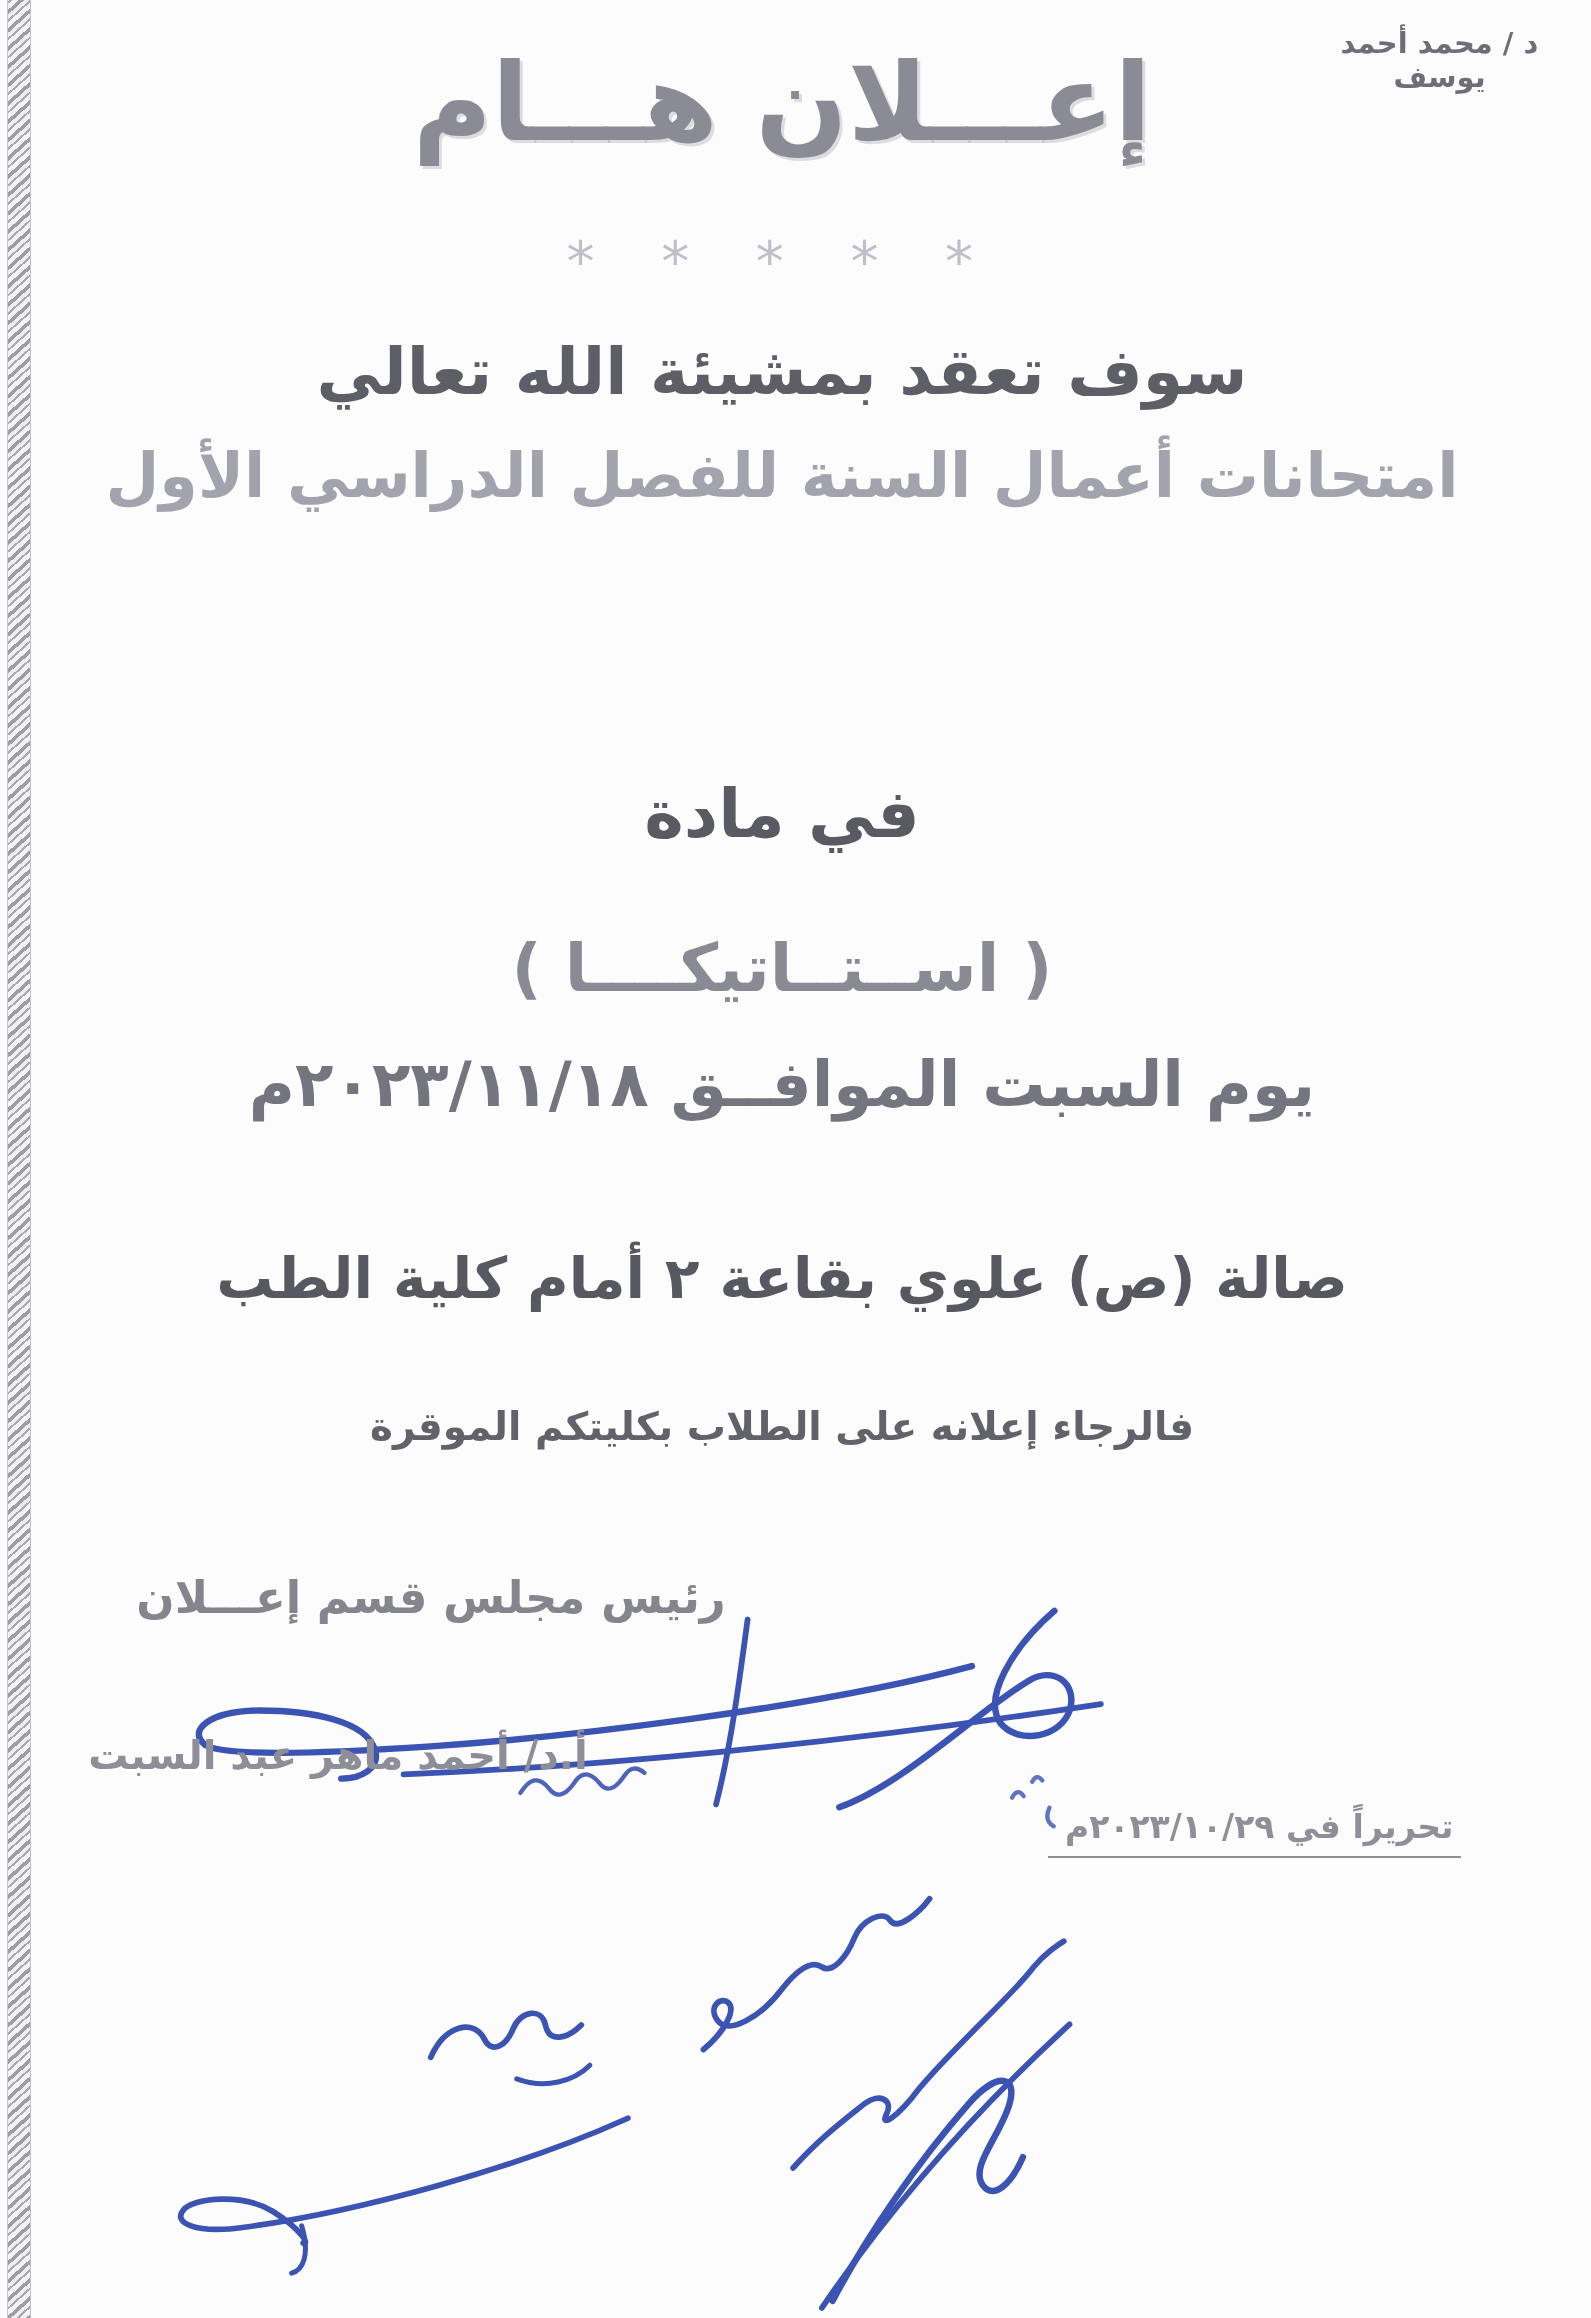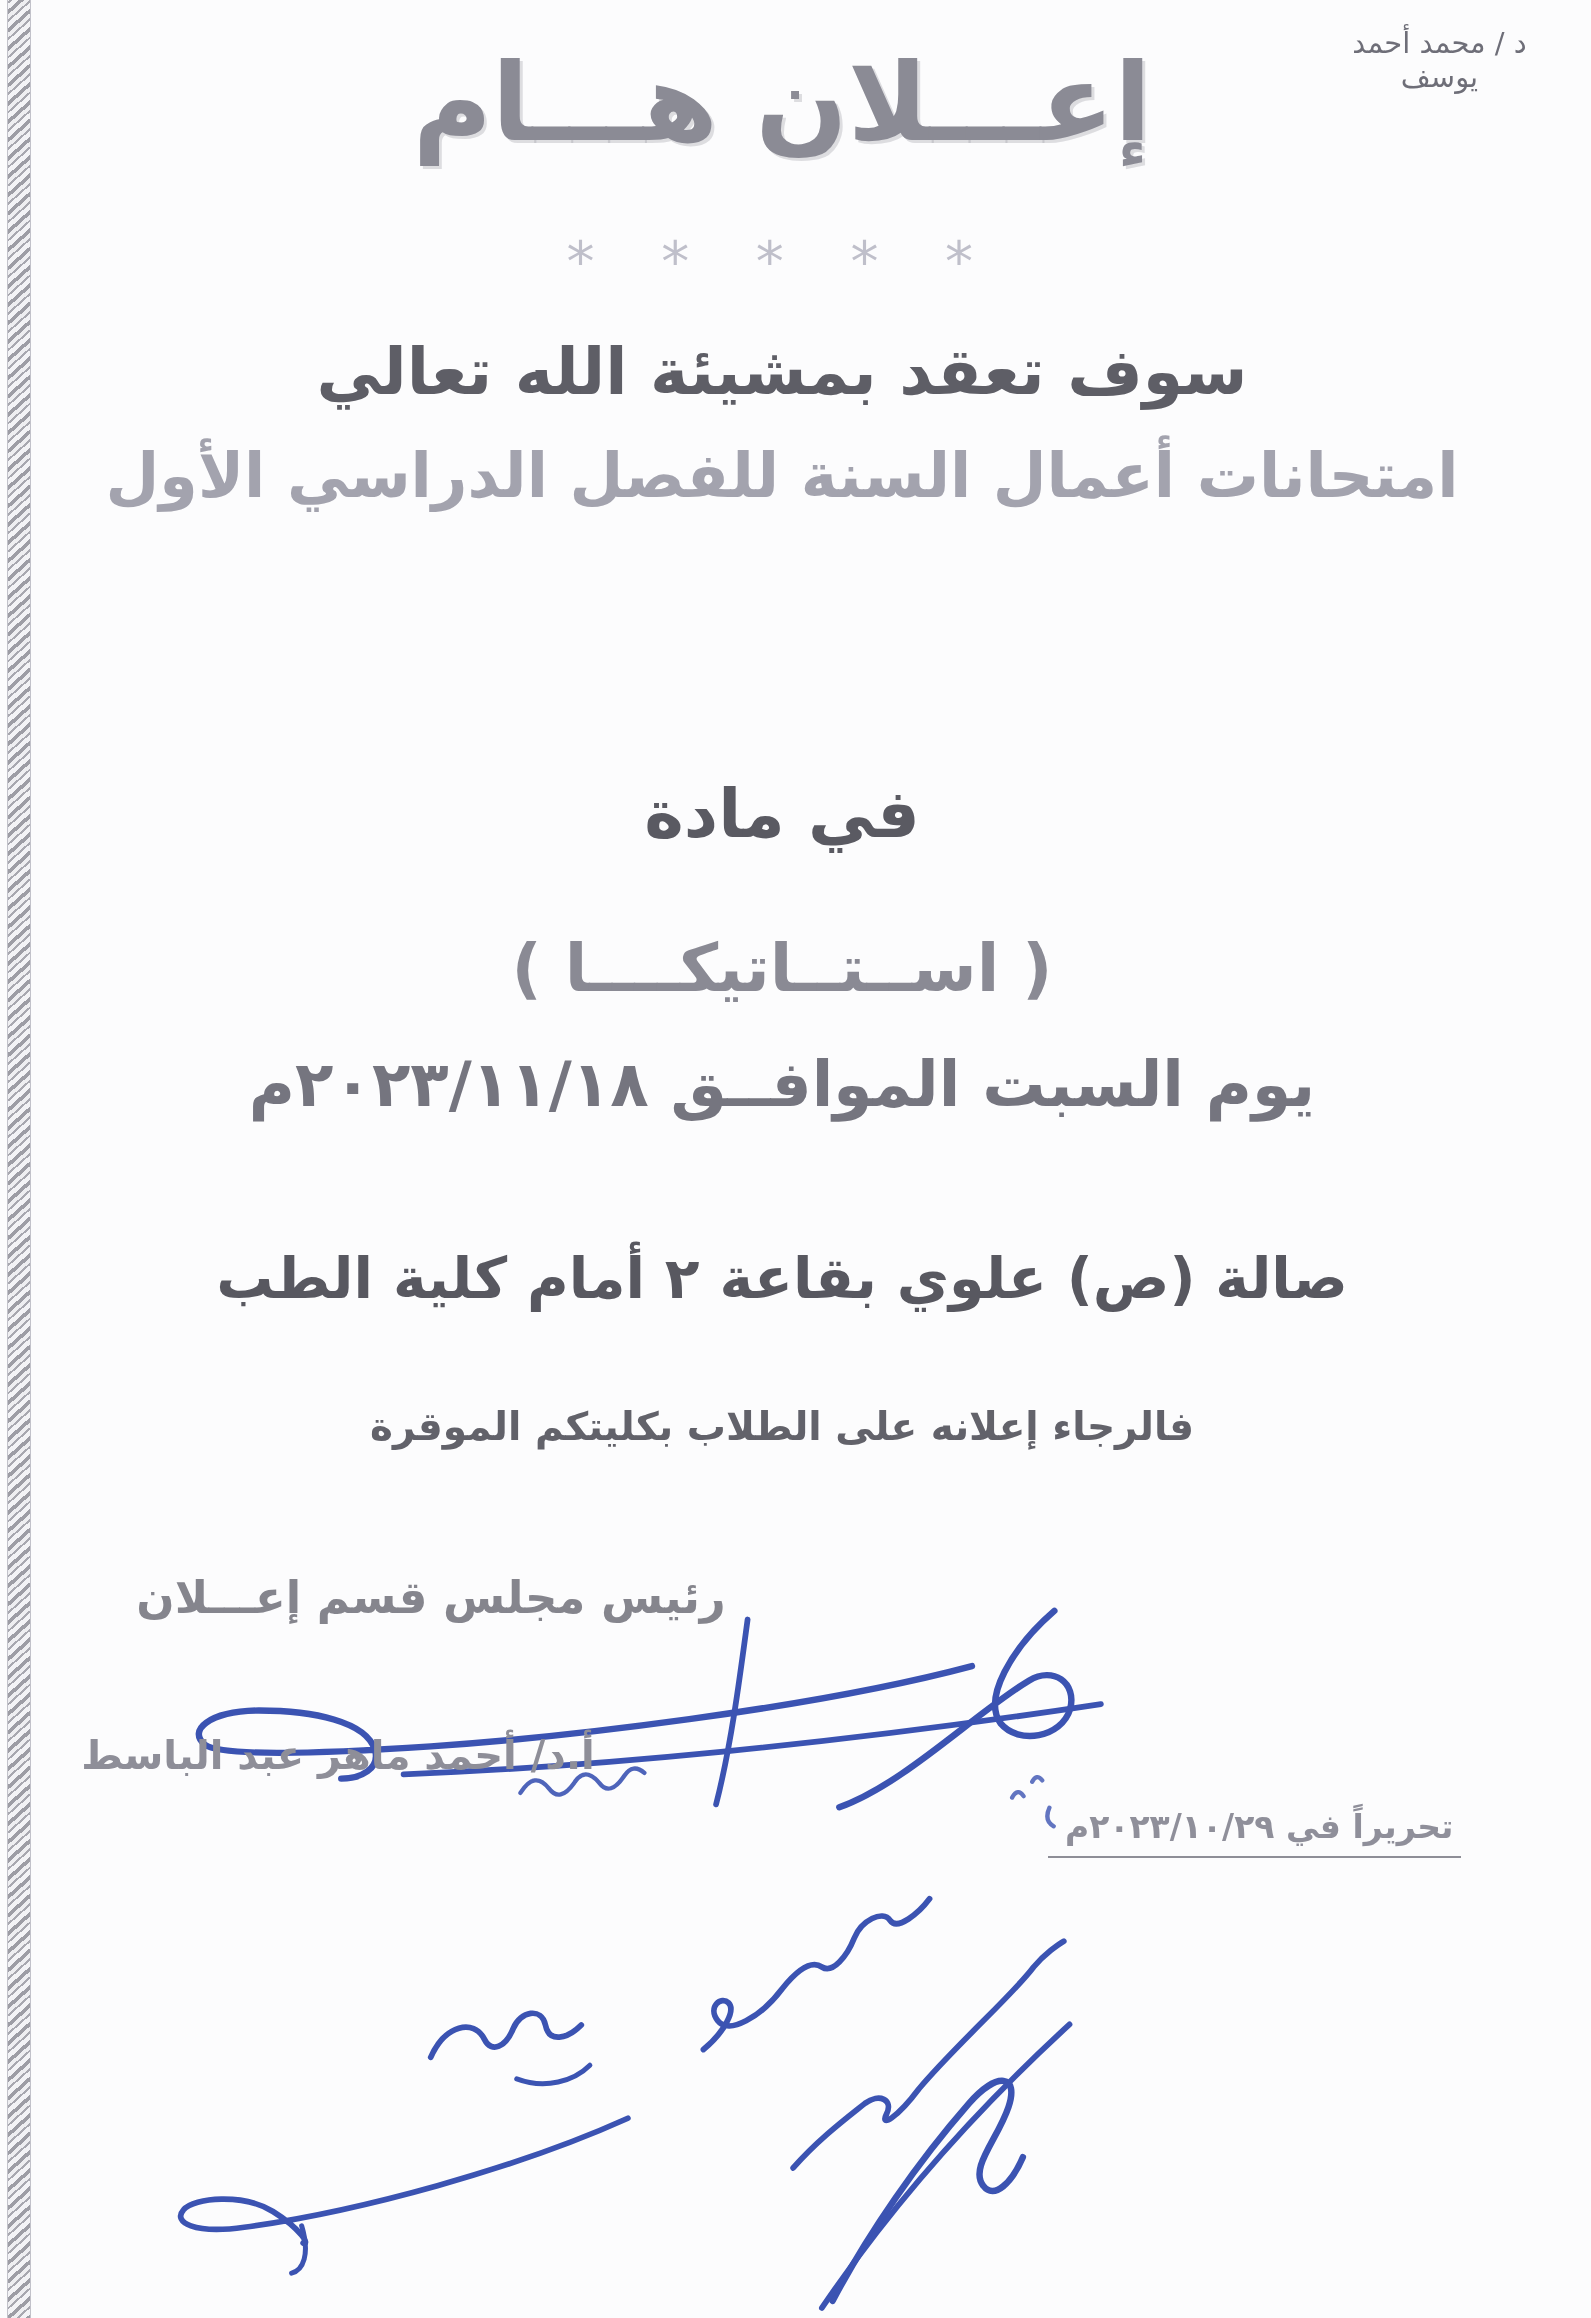--- a/index.html
+++ b/index.html
@@ -21,21 +21,21 @@
   }
   .ln{
     position:absolute; left:29px; right:57px;
     text-align:center; direction:rtl;
     font-weight:bold; line-height:1.22;
     white-space:nowrap;
   }
   .doctor{
     position:absolute; top:26px; left:1321px; width:237px;
     direction:rtl; text-align:center;
-    font-size:29px; font-weight:normal; color:#6e6e78;
+    font-size:29px; font-weight:bold; color:#6e6e78;
   }
   .title{
     top:37px; font-size:108px; color:#8b8b95;
     text-shadow:2.9px 2.9px 0 rgba(150,150,160,.30);
     letter-spacing:2.9px;
   }
   .stars{ top:228px; font-size:56px; color:#bfbfca; letter-spacing:24.4px; font-weight:normal;}
   .l-intro    { top:332px;  font-size:65px; color:#5e5e66; }
   .l-exams    { top:438px;  font-size:62px; color:#a3a3ae; }
   .l-year     { top:547px;  font-size:60px; color:#9c9ca8; }
@@ -93,21 +93,21 @@
   <div class="dept-title">رئيس مجلس قسم إعـــلان</div>
 
   <svg class="ink-svg" style="left:129px; top:1598px;" width="1005" height="215" viewBox="0 0 1400 300">
     <path d="M1290 18 C1230 70 1190 140 1215 175 C1240 205 1300 195 1312 155 C1322 118 1288 95 1255 115 C1180 160 1080 260 990 292" stroke-width="9"></path>
     <path d="M1175 95 C950 155 600 195 420 207 C270 217 130 222 105 205 C80 185 110 158 180 157 C255 157 330 172 342 212 C350 238 322 252 295 252" stroke-width="9"></path>
     <path d="M382 246 C640 236 980 205 1355 148" stroke-width="8"></path>
     <path d="M545 272 q20 -32 40 -6 q15 20 35 -8 q15 -24 35 0 q15 20 35 -10 q12 -18 28 -4" stroke-width="6" opacity="0.9"></path>
     <path d="M862 30 C850 120 838 210 818 288" stroke-width="8"></path>
   </svg>
 
-  <div class="dept-name">أ.د/ أحمد ماهر عبد الباسط</div>
+  <div class="dept-name">أ.د/ أحمد ماهر عبد السبت</div>
 
   <div class="issue-date">تحريراً في ٢٠٢٣/١٠/٢٩م</div>
 
   <svg class="ink-svg" style="left:610px; top:1766px;" width="474" height="552" viewBox="0 0 660 769">
     <path d="M560 44 q8 -14 16 -2 M588 22 q6 -12 14 -2 M612 58 q-8 18 6 26" stroke-width="6" opacity="0.8"></path>
     <path d="M130 395 C160 370 175 340 165 330 C155 320 135 335 150 355 C165 375 210 350 240 310 C260 285 280 270 295 280 C310 290 330 265 340 240 C350 215 380 200 390 215 C400 230 430 205 445 185" stroke-width="8"></path>
     <path d="M255 560 C290 520 330 490 355 470 C375 455 395 465 385 485 C375 505 400 490 430 450 C455 420 490 385 520 355 C545 330 575 300 590 280 C605 262 625 248 632 244" stroke-width="8"></path>
     <path d="M310 745 C360 650 430 550 500 470 C540 425 570 430 555 475 C540 520 500 560 520 585 C535 605 560 580 575 545" stroke-width="9"></path>
     <path d="M295 755 C400 600 520 470 640 360" stroke-width="8"></path>
   </svg>

